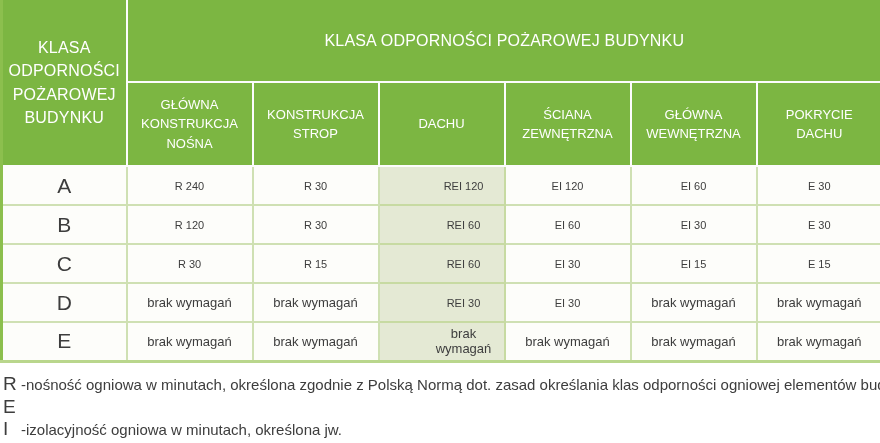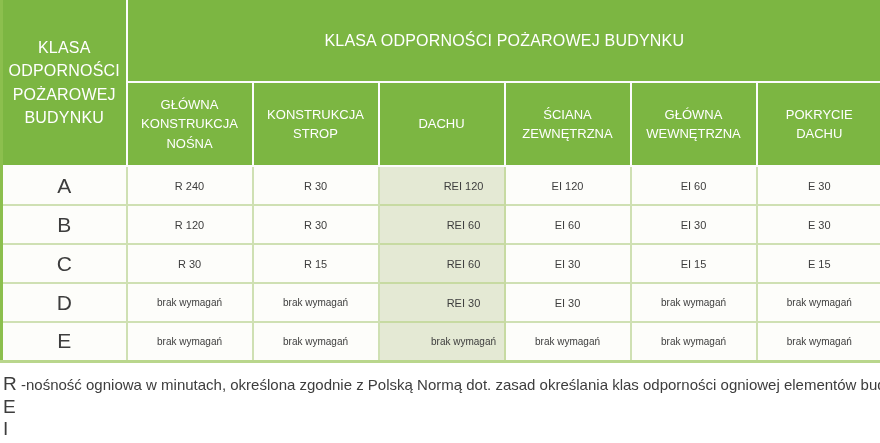--- a/index.html
+++ b/index.html
@@ -48,21 +48,21 @@
     background:var(--cell-bg);
     border:2px solid var(--grid-line);
     text-align:center;
     vertical-align:middle;
     height:39px;
     font-size:11px;
     padding:2px 4px;
   }
   td.klasa{font-size:21px;}
   td.strop{background:var(--strop-bg);border-color:#c7daa2;padding-left:48px;}
-  td.no-req{font-size:10px;text-align:center;}
+  td.no-req{font-size:13px;text-align:center;}
   .legend{
     margin:10px 0 0 3px;
     font-size:15px;
   }
   .legend-line{display:flex;align-items:baseline;line-height:22px;}
   .legend-symbol{font-size:19px;flex:0 0 18px;}
   .legend-text{white-space:nowrap;}
 </style>
 </head>
 <body>
@@ -143,14 +143,15 @@
 <div class="legend">
   <div class="legend-line">
     <span class="legend-symbol">R</span>
     <span class="legend-text">-nośność ogniowa w minutach, określona zgodnie z Polską Normą dot. zasad określania klas odporności ogniowej elementów budynku</span>
   </div>
   <div class="legend-line">
     <span class="legend-symbol">E</span>
   </div>
   <div class="legend-line">
     <span class="legend-symbol">I</span>
+    <span class="legend-text">-izolacyjność ogniowa w minutach, określona jw.</span>
   </div>
 </div>
 
 </body></html>

